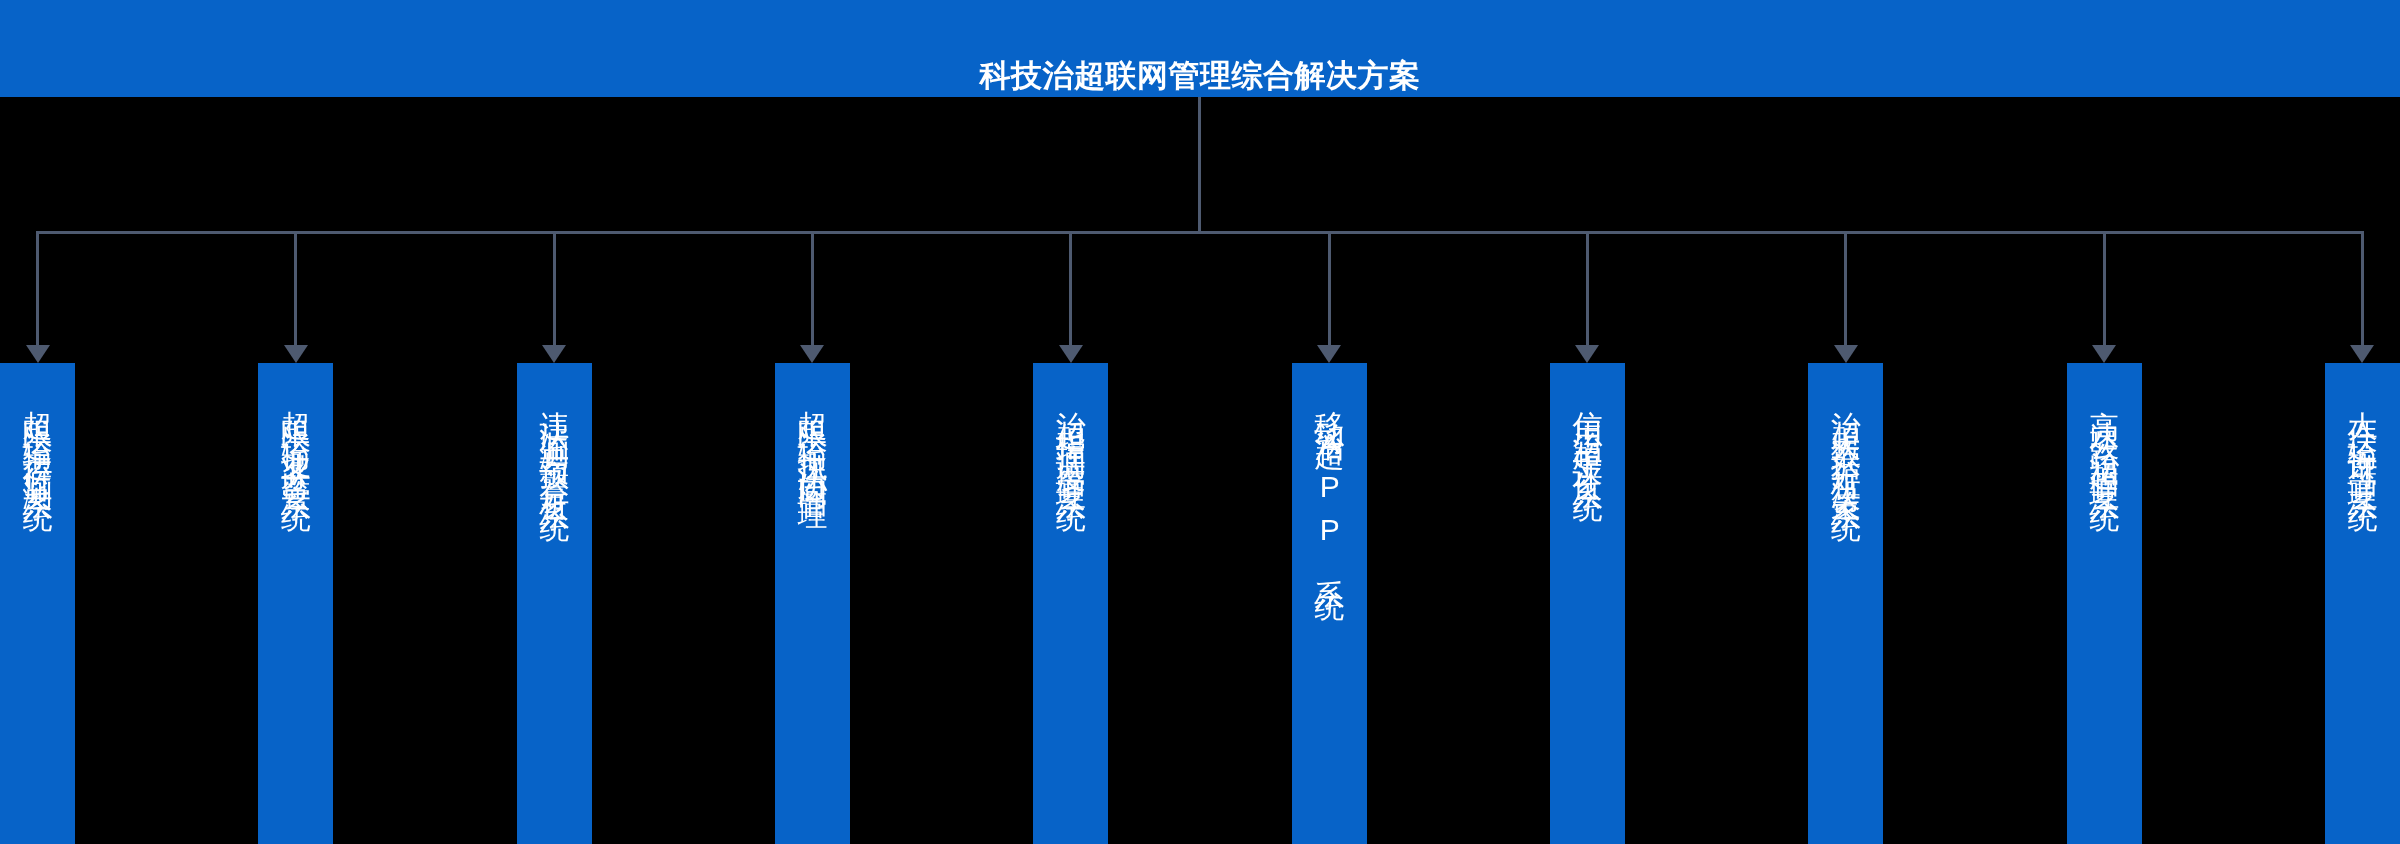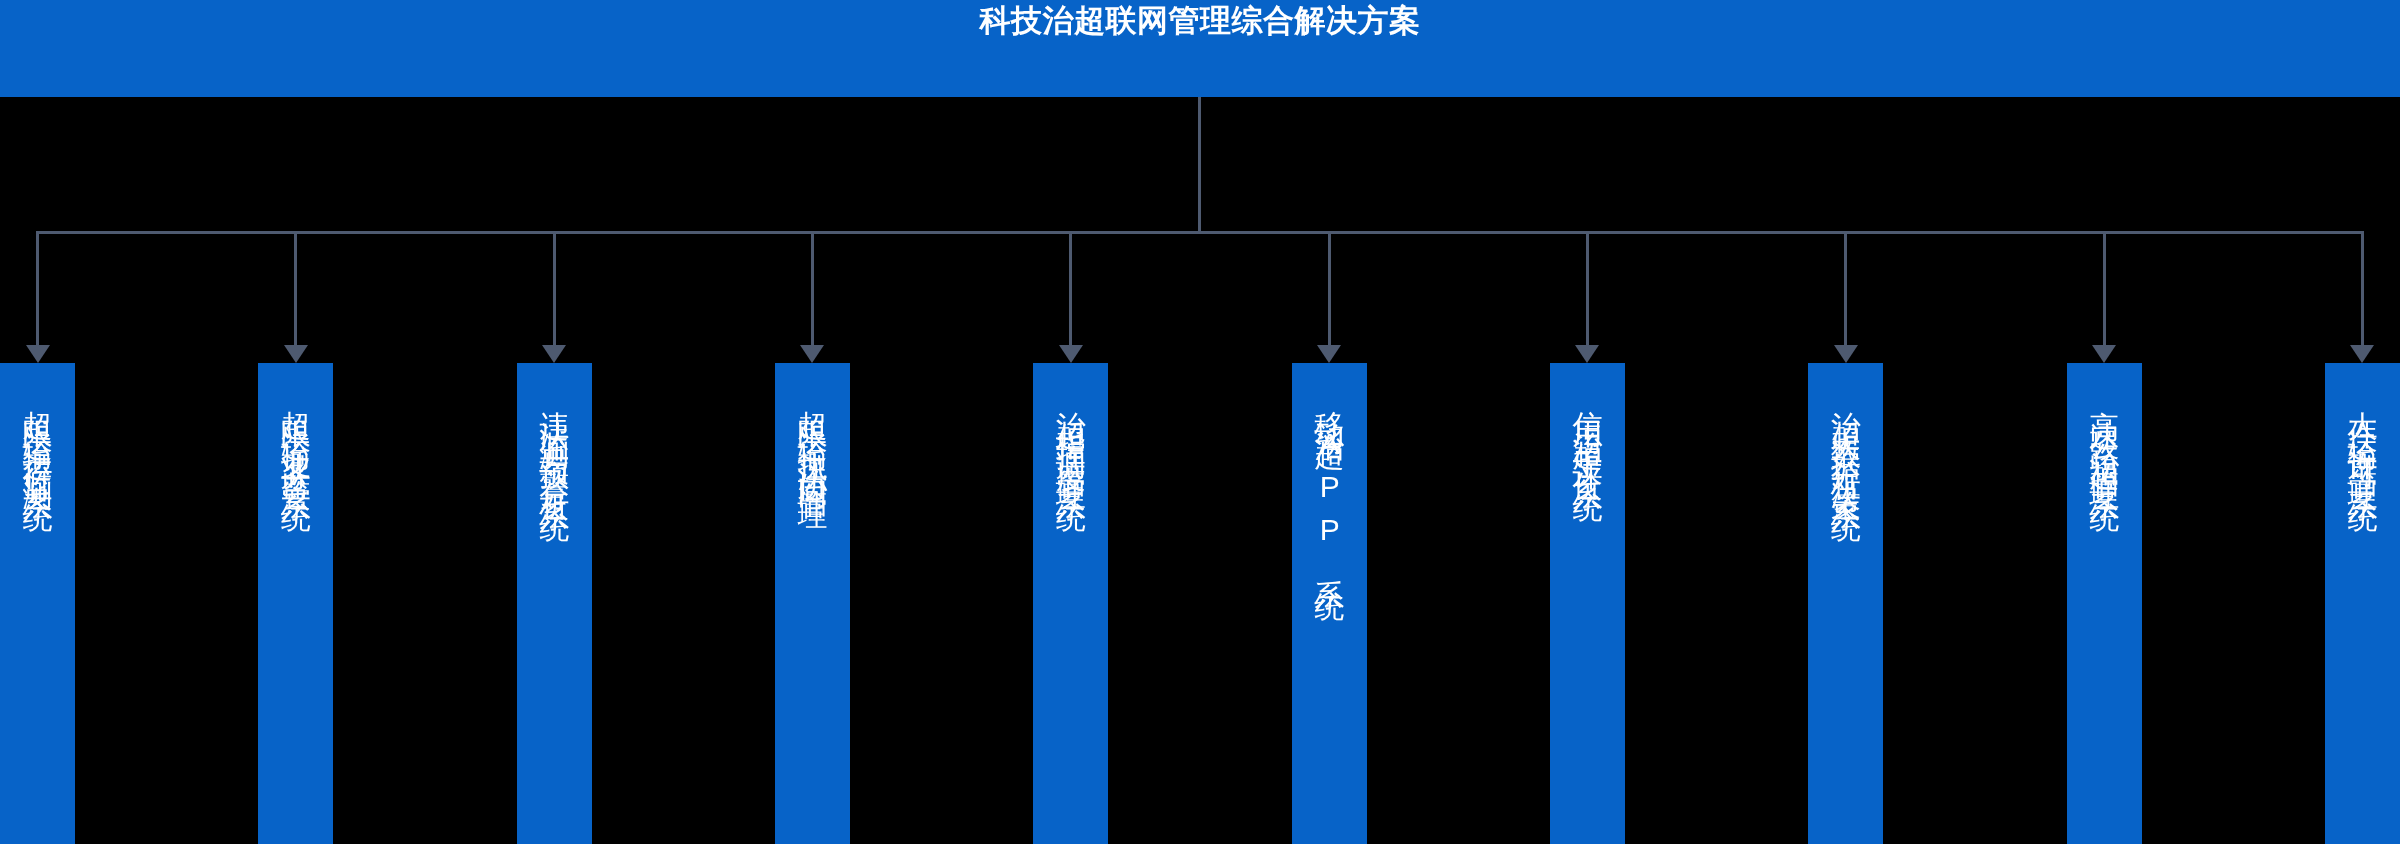--- a/index.html
+++ b/index.html
@@ -13,21 +13,21 @@
     background: var(--bg, #000);
     overflow: hidden;
     font-family: "Liberation Sans", "DejaVu Sans", sans-serif;
   }
   .header {
     position: absolute;
     top: 0; left: 0;
     width: 2400px; height: 97px;
     background: var(--blue, #0763c8);
     display: flex;
-    align-items: flex-start;
+    align-items: flex-end;
     justify-content: center;
   }
   .title {
     color: var(--text, #fff);
     font-size: 31px;
     font-weight: bold;
     letter-spacing: 0.5px;
   }
   .stem {
     position: absolute;

